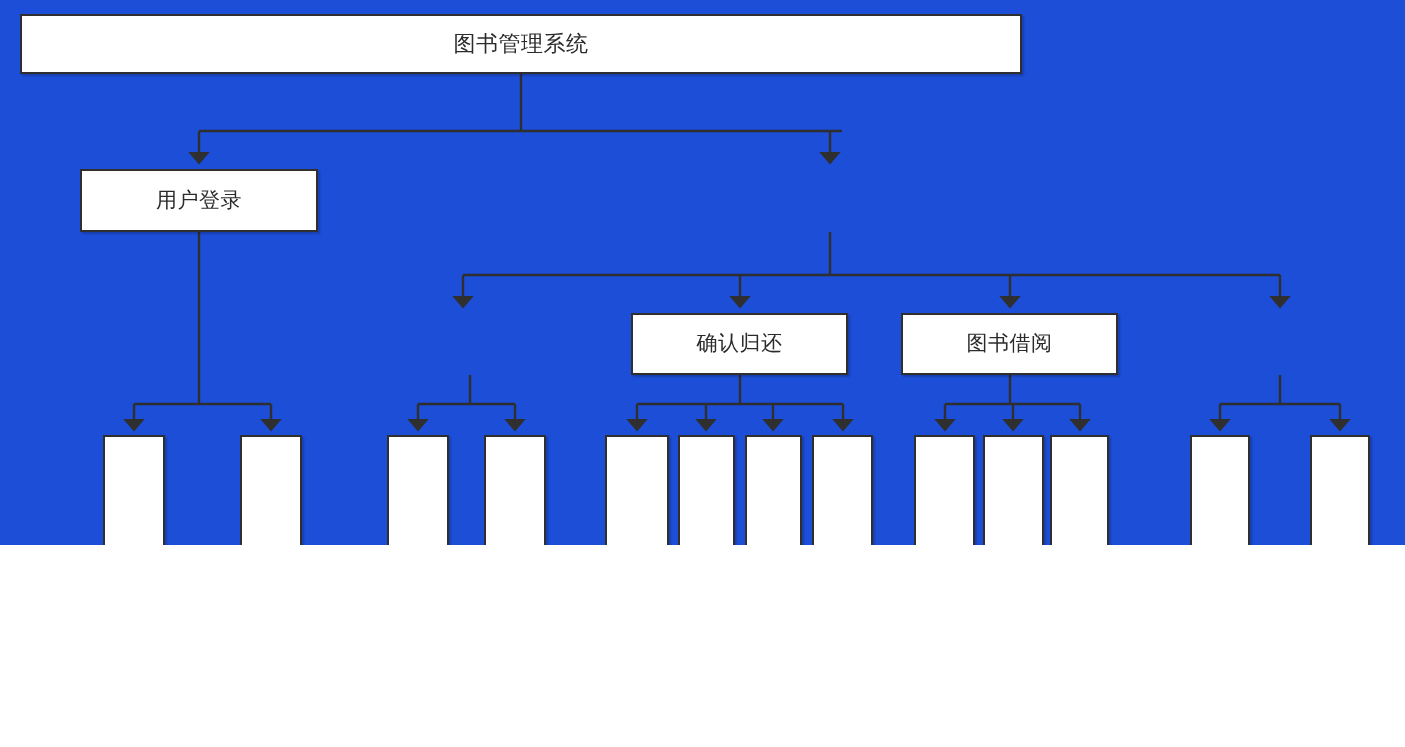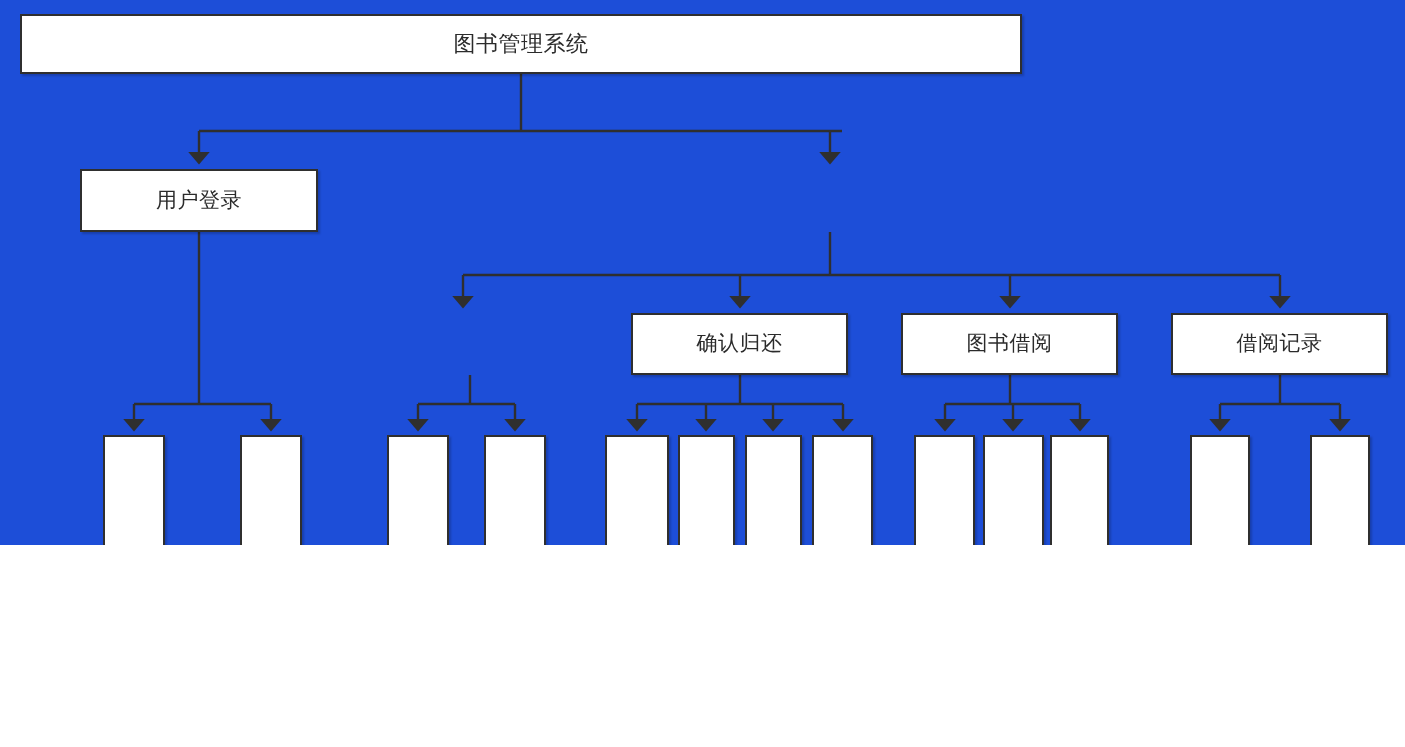--- a/index.html
+++ b/index.html
@@ -127,23 +127,20 @@
   <div class="node" style="left:80px;top:169px;width:238px;height:63px;">
     <span class="label">用户登录</span>
   </div>
 
   <div class="node" style="left:631px;top:313px;width:217px;height:62px;">
     <span class="label">确认归还</span>
   </div>
   <div class="node" style="left:901px;top:313px;width:217px;height:62px;">
     <span class="label">图书借阅</span>
   </div>
-  <div class="node" style="left:1171px;top:313px;width:217px;height:62px;">
-    <span class="label">借阅记录</span>
-  </div>
 
   <div class="node vertical" style="left:103px;top:435px;width:62px;height:298px;">
     <span class="label">用户登录</span>
   </div>
   <div class="node vertical" style="left:240px;top:435px;width:62px;height:298px;">
     <span class="label">注销登录</span>
   </div>
 
   <div class="node vertical" style="left:387px;top:435px;width:62px;height:298px;">
     <span class="label">查询图书</span>

